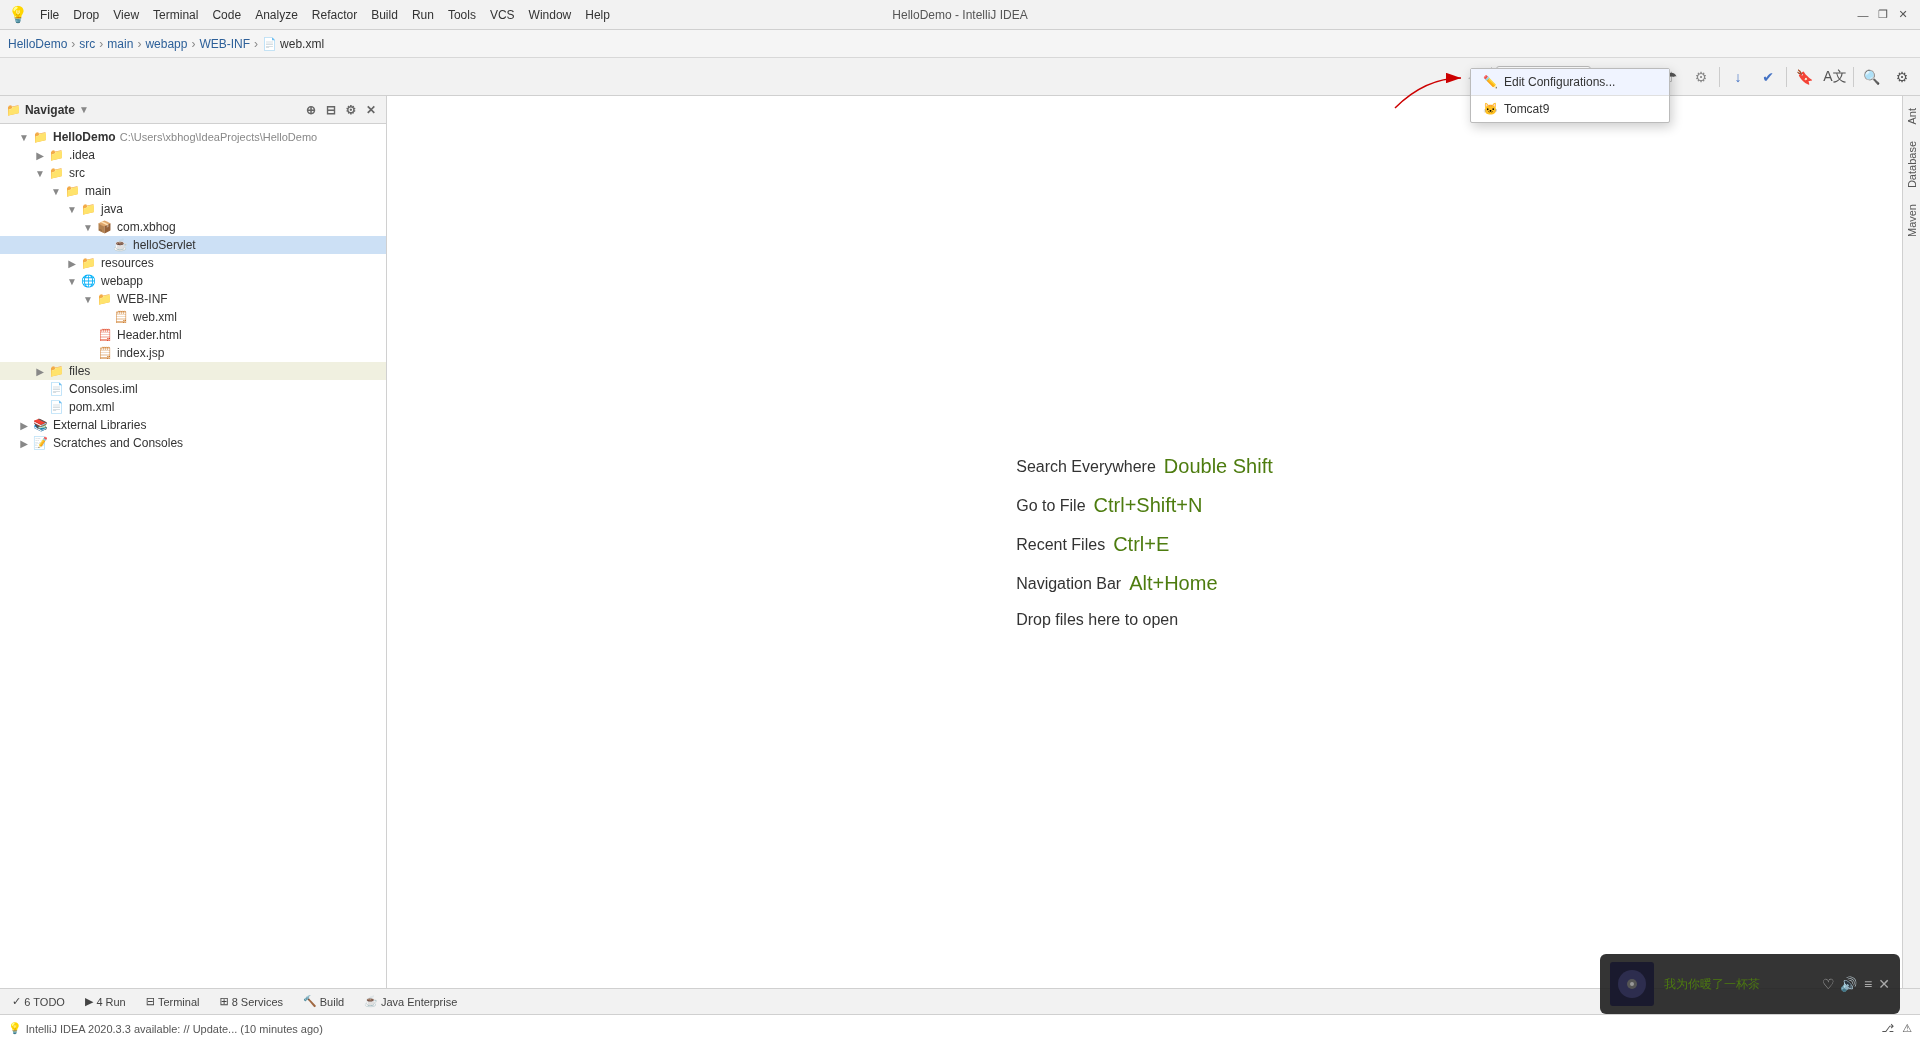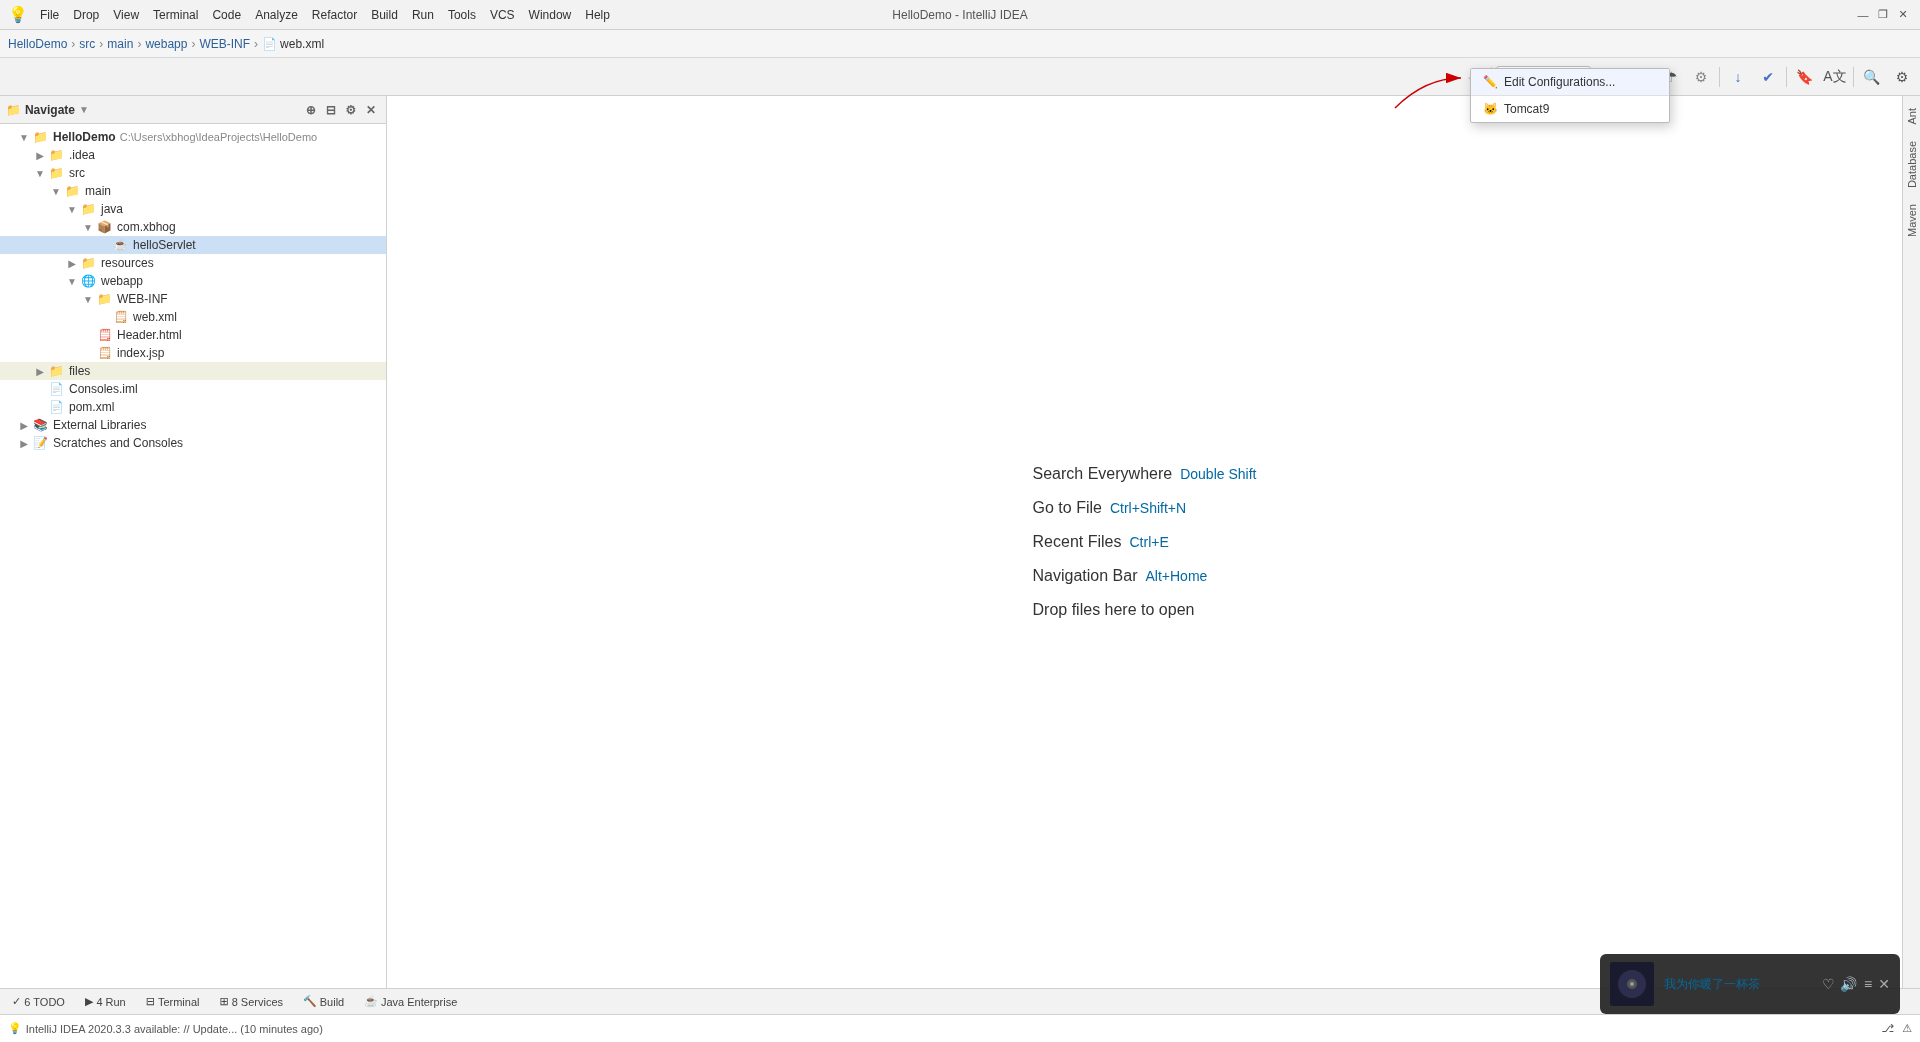--- a/index.html
+++ b/index.html
@@ -256,21 +256,21 @@
       gap: 16px;
       color: #555;
       font-size: 14px;
     }
     .welcome-item {
       display: flex;
       align-items: center;
       gap: 8px;
     }
     .welcome-item .label-text { color: #333; font-size: 16px; }
-    .welcome-item .shortcut-text { color: #0369a1; font-size: 14px; }
+    .welcome-item .shortcut-text { color: #4d7c0f; font-size: 20px; }
 
     
     #right-sidebar-tabs {
       width: 18px;
       background: #f2f2f2;
       border-left: 1px solid #d0d0d0;
       display: flex;
       flex-direction: column;
       align-items: center;
       padding: 4px 0;
@@ -333,21 +333,21 @@
       background: #333;
       border-radius: 3px;
       flex-shrink: 0;
       overflow: hidden;
       display: flex;
       align-items: center;
       justify-content: center;
     }
     #music-notification .music-text {
       flex: 1;
-      color: #0369a1;
+      color: #4d7c0f;
       font-size: 12px;
     }
     #music-notification .music-controls {
       display: flex;
       gap: 6px;
       color: #aaa;
       font-size: 14px;
     }
     .music-ctrl-btn { cursor: pointer; }
   </style>

